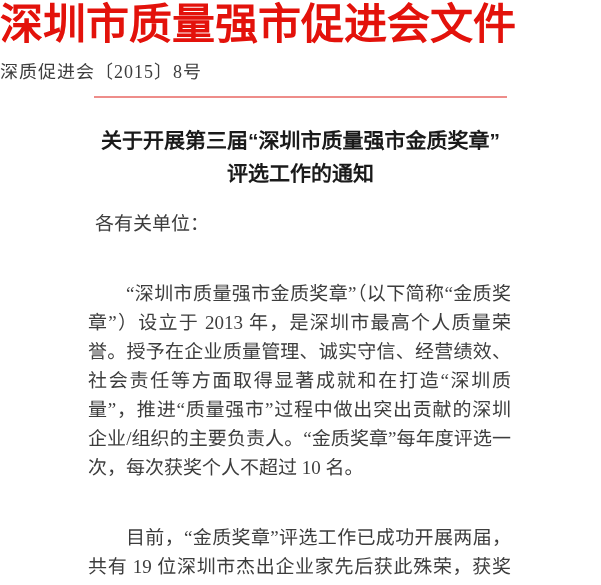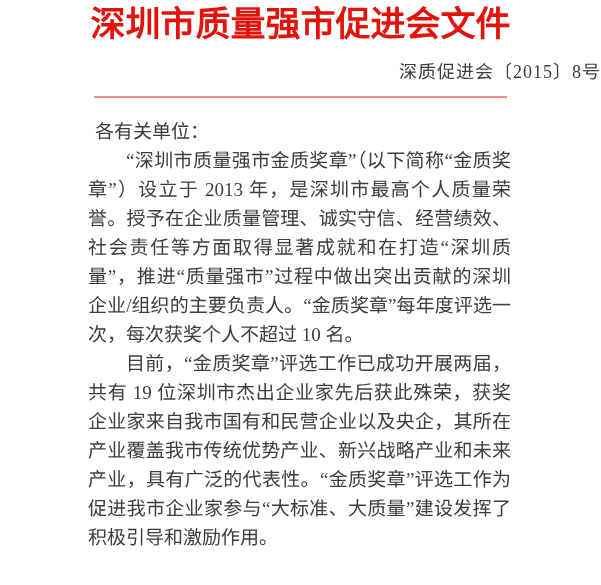--- a/index.html
+++ b/index.html
@@ -15,34 +15,34 @@
   .page {
     position: relative;
     width: 601px;
     height: 585px;
     background: #fff;
   }
 
   
   .org-title {
     padding-top: 3px;
-    text-align: center;
-    font-size: 35px;
+    text-align: left;
+    font-size: 43px;
     line-height: 44px;
     font-weight: bold;
     color: var(--header-red, #e3120b);
     letter-spacing: 0px;
     font-family: "Liberation Serif", "DejaVu Serif", serif;
     white-space: nowrap;
   }
 
   
   .doc-number {
     margin-top: 13px;
-    text-align: right;
+    text-align: left;
     font-size: 18px;
     line-height: 24px;
     color: var(--body-text, #3d3d3d);
     letter-spacing: 1px;
   }
 
   
   .divider {
     margin: 12px auto 0 auto;
     width: 413px;
@@ -71,33 +71,38 @@
     text-align: justify;
   }
 
   .salutation {
     text-align: left;
     margin-left: 7px;
   }
 
   .body-paragraph {
     text-indent: 2em;
+    margin-top: 41px;
   }
 </style>
 </head>
 <body>
 
 <div class="page">
 
   <div class="org-title">深圳市质量强市促进会文件</div>
 
   <div class="doc-number">深质促进会〔2015〕8号</div>
 
   <div class="divider"></div>
 
+  <div class="notice-title">
+    <div>关于开展第三届“深圳市质量强市金质奖章”</div>
+    <div>评选工作的通知</div>
+  </div>
 
   <div class="content">
     <div class="salutation">各有关单位：</div>
 
     <p class="body-paragraph">“深圳市质量强市金质奖章”（以下简称“金质奖章”）设立于 2013 年，是深圳市最高个人质量荣誉。授予在企业质量管理、诚实守信、经营绩效、社会责任等方面取得显著成就和在打造“深圳质量”，推进“质量强市”过程中做出突出贡献的深圳企业/组织的主要负责人。“金质奖章”每年度评选一次，每次获奖个人不超过 10 名。</p>
 
     <p class="body-paragraph">目前，“金质奖章”评选工作已成功开展两届，共有 19 位深圳市杰出企业家先后获此殊荣，获奖企业家来自我市国有和民营企业以及央企，其所在产业覆盖我市传统优势产业、新兴战略产业和未来产业，具有广泛的代表性。“金质奖章”评选工作为促进我市企业家参与“大标准、大质量”建设发挥了积极引导和激励作用。</p>
   </div>
 
 </div>

